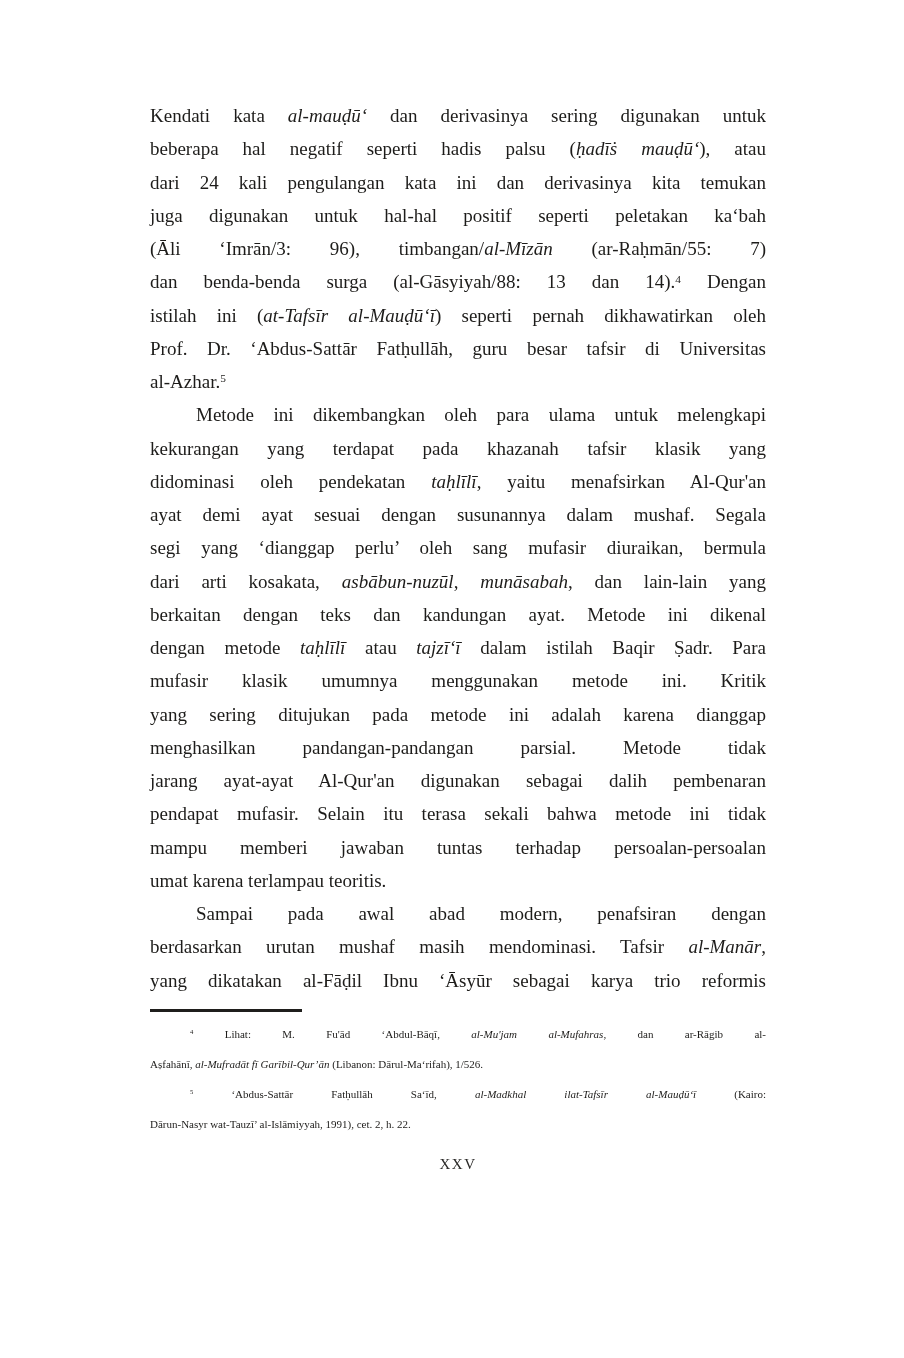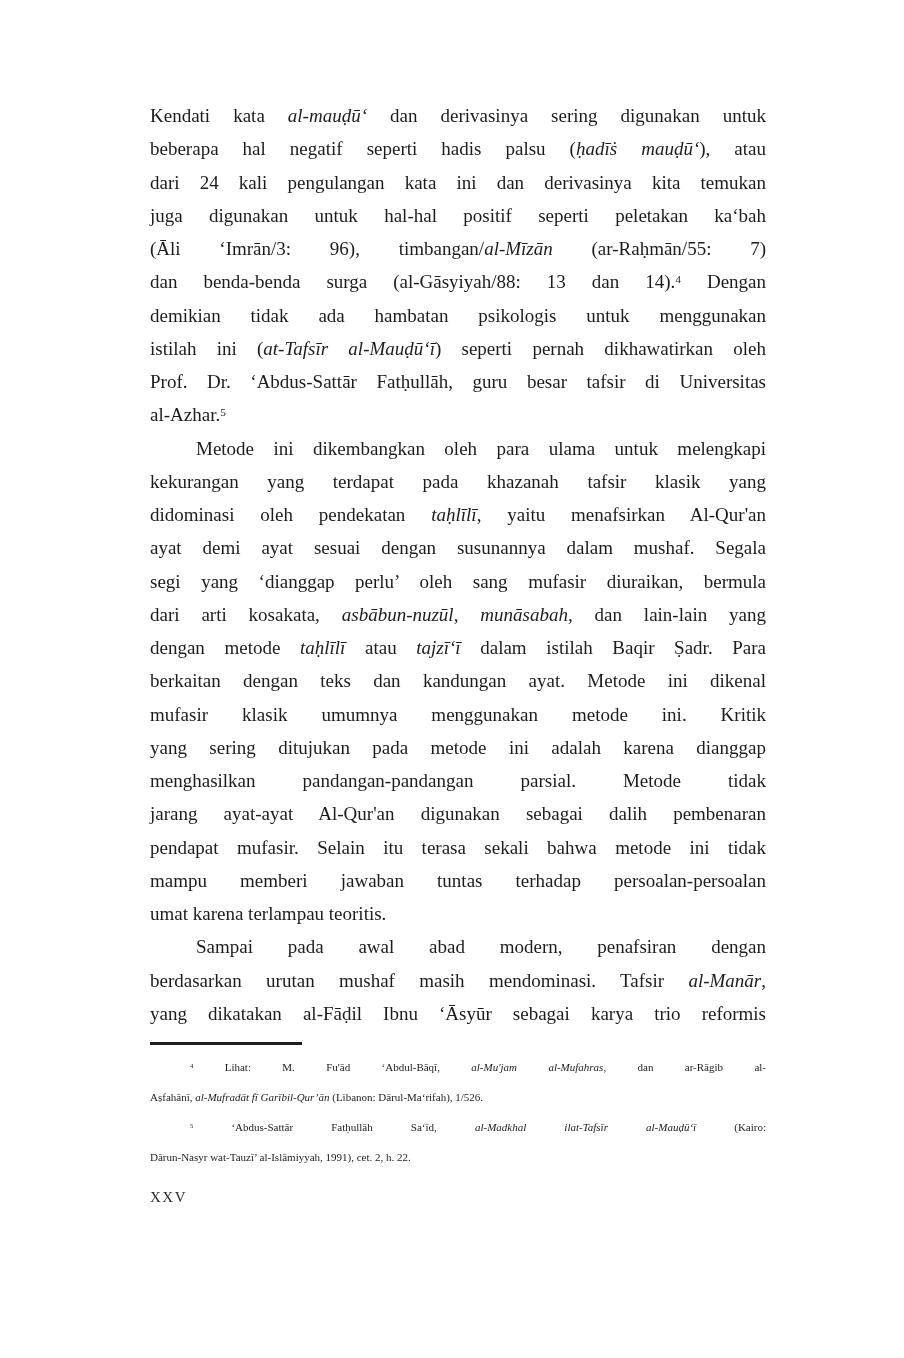--- a/index.html
+++ b/index.html
@@ -42,50 +42,49 @@
     margin-top: 12px;
   }
   .footnotes {
     margin-top: 7px;
     font-size: 11px;
     line-height: 30px;
   }
   .footnotes .line.indent { text-indent: 40px; }
   .page-number {
     margin-top: 17px;
-    text-align: left;
+    text-align: center;
     font-size: 15px;
     letter-spacing: 1.5px;
     text-transform: uppercase;
     color: #2a2927;
   }
 </style>
 </head>
 <body>
 
 <div class="content">
   <div class="body-text">
       <div class="line just">Kendati kata <i>al-mauḍū‘</i> dan derivasinya sering digunakan untuk</div>
       <div class="line just">beberapa hal negatif seperti hadis palsu (<i>ḥadīṡ mauḍū‘</i>), atau</div>
       <div class="line just">dari 24 kali pengulangan kata ini dan derivasinya kita temukan</div>
       <div class="line just">juga digunakan untuk hal-hal positif seperti peletakan ka‘bah</div>
       <div class="line just">(Āli ‘Imrān/3: 96), timbangan/<i>al-Mīzān</i> (ar-Raḥmān/55: 7)</div>
       <div class="line just">dan benda-benda surga (al-Gāsyiyah/88: 13 dan 14).<sup>4</sup> Dengan</div>
-      <div class="line just">demikian tidak ada hambatan psikologis untuk menggunakan</div>
       <div class="line just">istilah ini (<i>at-Tafsīr al-Mauḍū‘ī</i>) seperti pernah dikhawatirkan oleh</div>
       <div class="line just">Prof. Dr. ‘Abdus-Sattār Fatḥullāh, guru besar tafsir di Universitas</div>
       <div class="line">al-Azhar.<sup>5</sup></div>
       <div class="line indent just">Metode ini dikembangkan oleh para ulama untuk melengkapi</div>
       <div class="line just">kekurangan yang terdapat pada khazanah tafsir klasik yang</div>
       <div class="line just">didominasi oleh pendekatan <i>taḥlīlī</i>, yaitu menafsirkan Al-Qur'an</div>
       <div class="line just">ayat demi ayat sesuai dengan susunannya dalam mushaf. Segala</div>
       <div class="line just">segi yang ‘dianggap perlu’ oleh sang mufasir diuraikan, bermula</div>
       <div class="line just">dari arti kosakata, <i>asbābun-nuzūl</i>, <i>munāsabah</i>, dan lain-lain yang</div>
+      <div class="line just">berkaitan dengan teks dan kandungan ayat. Metode ini dikenal</div>
       <div class="line just">dengan metode <i>taḥlīlī</i> atau <i>tajzī‘ī</i> dalam istilah Baqir Ṣadr. Para</div>
-      <div class="line just">berkaitan dengan teks dan kandungan ayat. Metode ini dikenal</div>
       <div class="line just">mufasir klasik umumnya menggunakan metode ini. Kritik</div>
       <div class="line just">yang sering ditujukan pada metode ini adalah karena dianggap</div>
       <div class="line just">menghasilkan pandangan-pandangan parsial. Metode tidak</div>
       <div class="line just">jarang ayat-ayat Al-Qur'an digunakan sebagai dalih pembenaran</div>
       <div class="line just">pendapat mufasir. Selain itu terasa sekali bahwa metode ini tidak</div>
       <div class="line just">mampu memberi jawaban tuntas terhadap persoalan-persoalan</div>
       <div class="line">umat karena terlampau teoritis.</div>
       <div class="line indent just">Sampai pada awal abad modern, penafsiran dengan</div>
       <div class="line just">berdasarkan urutan mushaf masih mendominasi. Tafsir <i>al-Manār</i>,</div>
       <div class="line just">yang dikatakan al-Fāḍil Ibnu ‘Āsyūr sebagai karya trio reformis</div>

